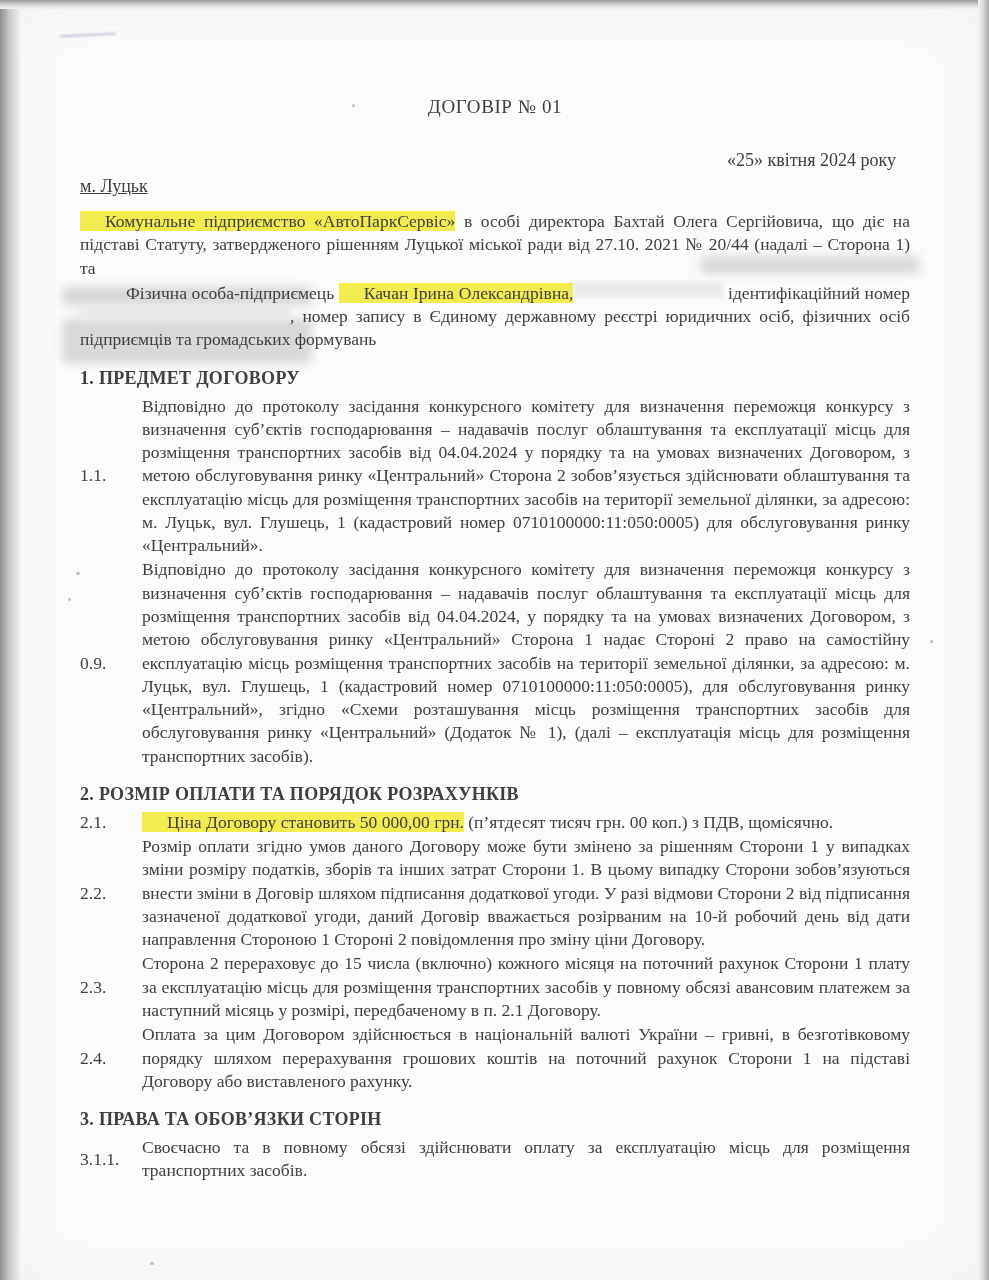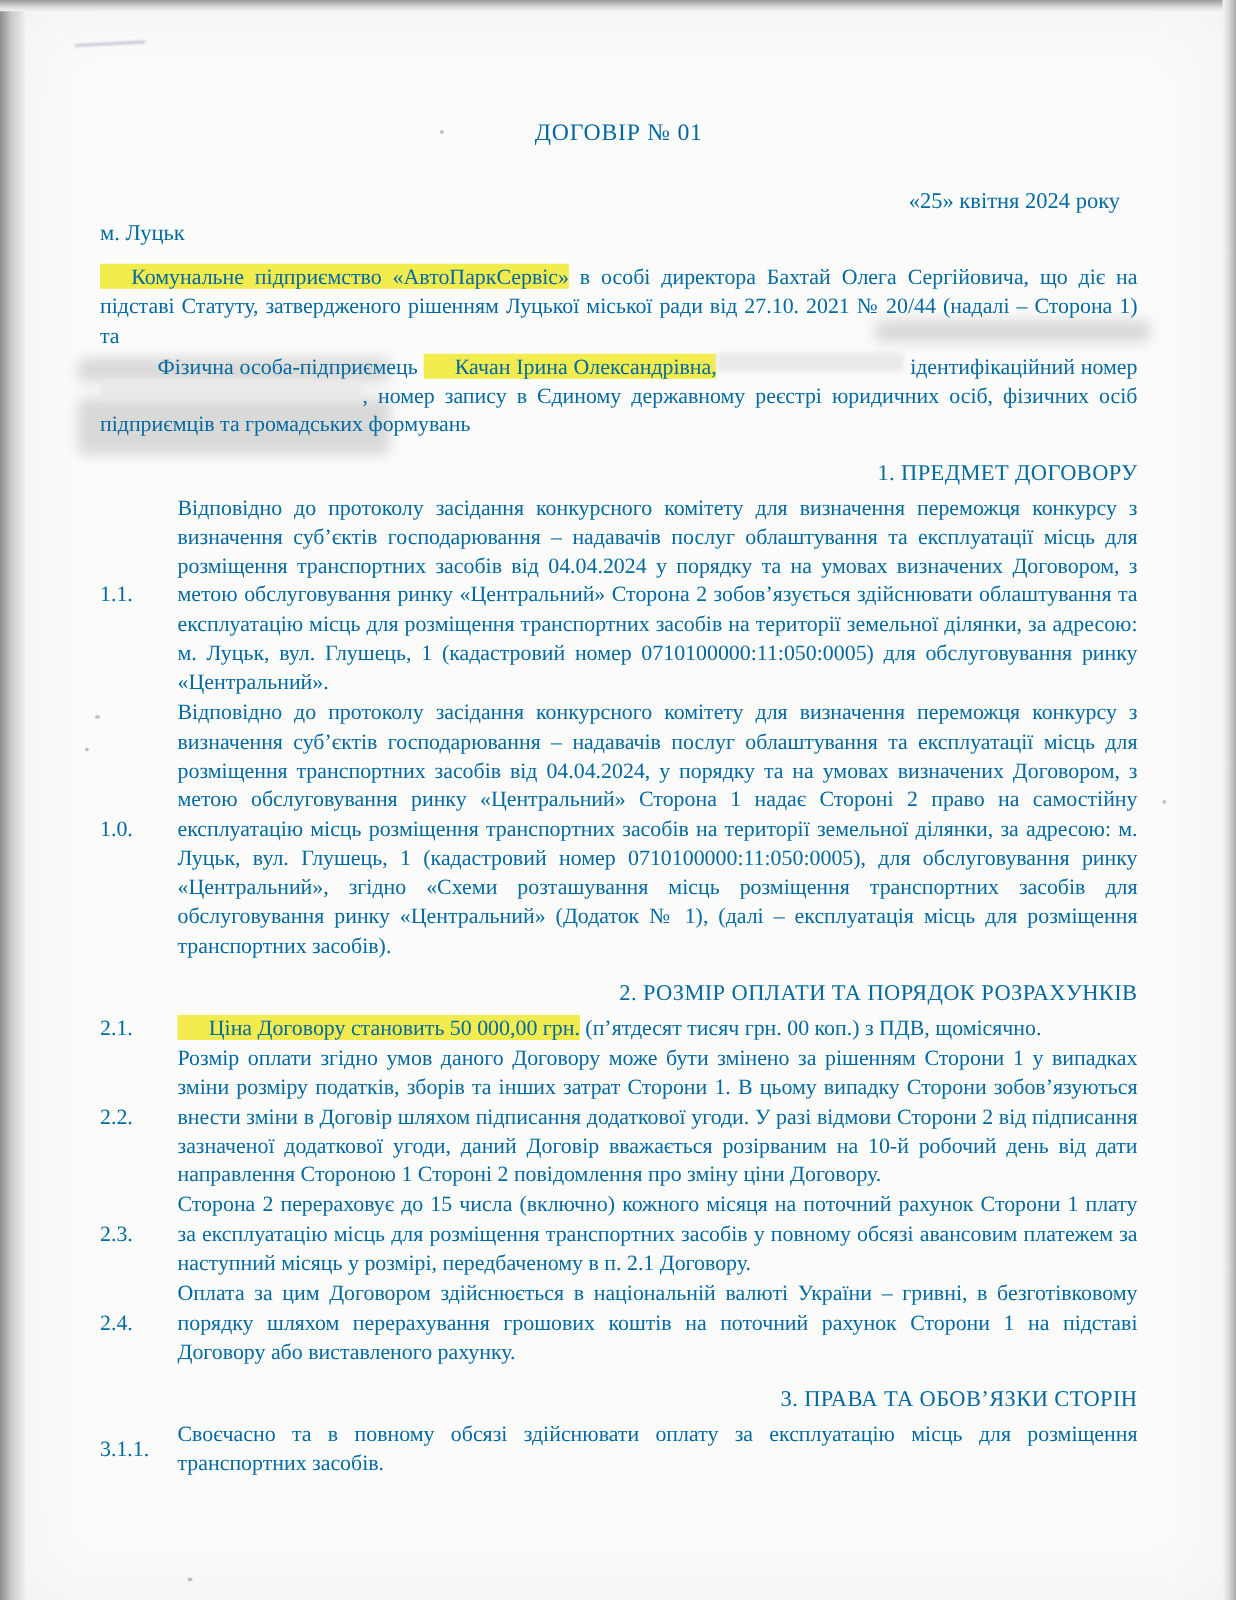--- a/index.html
+++ b/index.html
@@ -8,21 +8,21 @@
     background: #6e6e6e;
   }
   .page {
     position: relative;
     width: 989px;
     height: 1280px;
     margin: 0 auto;
     background: #ffffff;
     overflow: hidden;
     font-family: "Liberation Serif", serif;
-    color: #0369a1;
+    color: #404040;
   }
   
   .paper {
     position: absolute;
     left: 18px;
     top: 8px;
     right: 10px;
     bottom: 0px;
     background: #fbfbf9;
     box-shadow: inset 0 0 60px rgba(0,0,0,0.045);
@@ -63,34 +63,36 @@
     position: absolute;
     right: 14px;
     top: 0;
     font-size: 18px;
   }
   .city {
     position: absolute;
     left: 0;
     top: 26px;
     font-size: 18px;
+    text-decoration: underline;
   }
   p.just {
     text-align: justify;
     text-justify: inter-word;
     font-size: 17.5px;
     line-height: 1.33;
     margin: 0 0 2px 0;
   }
   p.indent { text-indent: 46px; }
   .section-head {
-    text-align: right;
+    text-align: left;
     font-size: 18px;
     margin: 16px 0 6px 0;
     letter-spacing: 0.3px;
+    font-weight: bold;
   }
   .clause {
     display: flex;
     align-items: center;
     font-size: 17.5px;
     line-height: 1.33;
     margin-bottom: 1px;
   }
   .clause .num {
     flex: 0 0 62px;
@@ -178,21 +180,21 @@
 
 
     <div class="section-head">1.   ПРЕДМЕТ ДОГОВОРУ</div>
 
     <div class="clause">
       <span class="num">1.1.</span>
       <span class="body">Відповідно до протоколу засідання конкурсного комітету для визначення переможця конкурсу з визначення суб’єктів господарювання – надавачів послуг облаштування та експлуатації місць для розміщення транспортних засобів від 04.04.2024 у порядку та на умовах визначених Договором, з метою обслуговування ринку «Центральний»    Сторона 2 зобов’язується здійснювати облаштування та експлуатацію місць для розміщення транспортних засобів на території земельної ділянки, за адресою: м. Луцьк, вул.  Глушець, 1 (кадастровий номер 0710100000:11:050:0005) для обслуговування ринку «Центральний».</span>
     </div>
 
     <div class="clause">
-      <span class="num">1.0.</span>
+      <span class="num">0.9.</span>
       <span class="body">Відповідно до протоколу засідання конкурсного комітету для визначення переможця конкурсу з визначення суб’єктів господарювання – надавачів послуг облаштування та експлуатації місць для розміщення транспортних засобів від 04.04.2024, у порядку та на умовах визначених Договором, з метою обслуговування ринку «Центральний» Сторона 1 надає Стороні 2 право на самостійну експлуатацію місць розміщення транспортних засобів на території земельної ділянки, за адресою: м. Луцьк, вул. Глушець, 1 (кадастровий номер 0710100000:11:050:0005), для обслуговування ринку «Центральний», згідно «Схеми розташування місць розміщення транспортних засобів для обслуговування ринку «Центральний» (Додаток № 1), (далі – експлуатація місць для розміщення транспортних засобів).</span>
     </div>
 
     <div class="section-head">2.   РОЗМІР ОПЛАТИ ТА ПОРЯДОК РОЗРАХУНКІВ</div>
 
     <div class="clause">
       <span class="num">2.1.</span>
       <span class="body"><span class="hl">Ціна Договору становить 50 000,00 грн.</span><span> (п’ятдесят тисяч грн. 00 коп.) з ПДВ, щомісячно.</span></span>
     </div>
 

